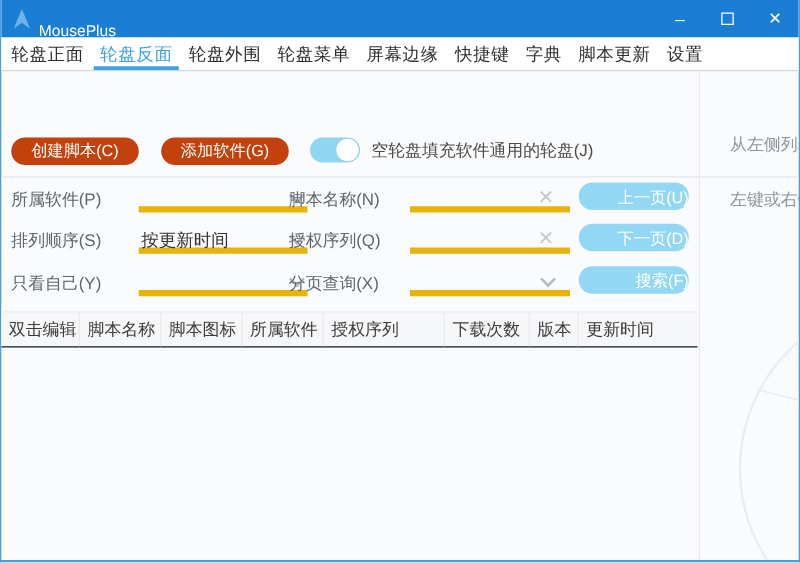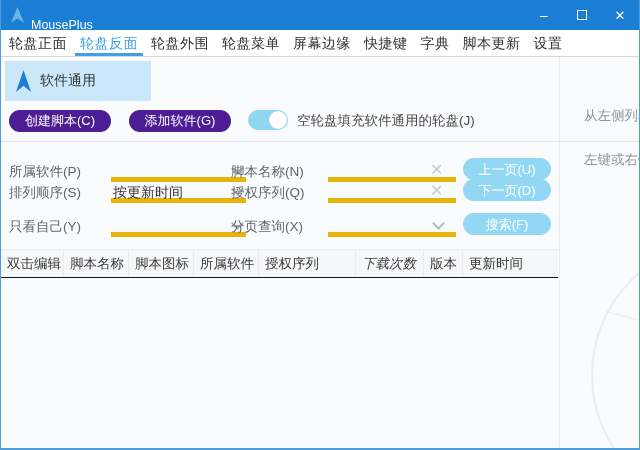--- a/index.html
+++ b/index.html
@@ -26,55 +26,55 @@
     height:26px; line-height:26px; cursor:default; white-space:nowrap; }
   .tab.active { color:#3da0e8; }
   .tab.active::after { content:""; position:absolute; left:-5px; right:-5px; bottom:0; height:3px; background:#3da0e8; }
   
   .sel-item { position:absolute; left:4px; top:61px; width:146px; height:40px; background:#cbe8fb;
     display:flex; align-items:center; }
   .sel-arrow { width:15px; height:22px; margin-left:11px; background:#1d7fd6;
     clip-path:polygon(50% 0%, 100% 100%, 50% 72%, 0% 100%); }
   .sel-label { margin-left:9px; font-size:14px; color:#333; }
   
-  .pill { position:absolute; height:22px; border-radius:11px; background:#4c1d95; color:#fff;
+  .pill { position:absolute; height:22px; border-radius:11px; background:#c2410c; color:#fff;
     font-size:13px; text-align:center; line-height:22px; border:none; white-space:nowrap; }
   .btn-create { left:8px; top:110px; width:102px; }
   .btn-add   { left:128px; top:110px; width:102px; }
   .toggle { position:absolute; left:247px; top:110px; width:40px; height:20px; border-radius:10px; background:#8fd6f3; }
   .toggle .knob { position:absolute; right:1px; top:1px; width:18px; height:18px; border-radius:50%;
     background:#fff; box-shadow:0 0 1px rgba(0,0,0,.15); }
   .toggle-label { position:absolute; left:296px; top:112px; font-size:13.5px; color:#4a4a4a; }
   
   .vdivider { position:absolute; left:558px; top:57px; bottom:0; width:1px; background:#e9e9ec; }
   .hdivider { position:absolute; left:0; top:141px; width:100%; height:1px; background:#e4e6ea; }
   .help-line { position:absolute; left:583px; font-size:13.5px; color:#8f959e; white-space:nowrap; }
   .help1 { top:107px; } .help2 { top:151px; }
   
   .form-row { position:absolute; left:0; width:558px; height:26px; }
-  .r1 { top:158px; } .r2 { top:179px; } .r3 { top:213px; }
+  .r1 { top:146px; } .r2 { top:179px; } .r3 { top:213px; }
   .flabel { position:absolute; top:5px; font-size:13.5px; color:#60646b; white-space:nowrap; }
   .flabel.l { left:8px; } .flabel.r { left:230px; }
   .ctrl { position:absolute; top:0; height:24px; border-bottom:5px solid #eab308;margin-left:32px; }
   .ctrl.l { left:78px; width:135px; } .ctrl.r { left:295px; width:128px; }
   .ctrl .val { position:absolute; left:2px; top:5px; font-size:14px; color:#333; white-space:nowrap; }
   .chev { position:absolute; width:9px; height:9px; border-right:2px solid #b3bac2; border-bottom:2px solid #b3bac2;
     transform:rotate(45deg); top:6px; }
   .chev.in-l { right:4px; } 
   .chev.out { left:433px; top:6px; }
   .clear-x { position:absolute; left:429px; top:2px; font-size:16px; color:#c6cad0; }
   .row-btn { position:absolute; left:462px; top:0; width:88px; height:22px; border-radius:12px;
-    background:#92d8f4; color:#fff; font-size:13px; text-align:center; line-height:24px; border:none; white-space:nowrap; }
+    background:#92d8f4; color:#fff; font-size:13px; text-align:right; line-height:24px; border:none; white-space:nowrap; }
   
   .thead { position:absolute; left:0; top:249px; width:557px; height:29px; display:flex;
     background:#f6f7f9; border-top:1px solid #ececef; border-bottom:1px solid #0f172a; }
   .th { height:100%; border-right:1px solid #ebebee; font-size:13.5px; color:#3a3a3a;
     display:flex; align-items:center; padding-left:6px; white-space:nowrap; overflow:hidden; }
   .th:nth-child(1){width:63px;} .th:nth-child(2){width:65px;} .th:nth-child(3){width:65px;font-family:Liberation Serif, serif;}
-  .th:nth-child(4){width:65px;} .th:nth-child(5){width:97px;} .th:nth-child(6){width:68px;font-style:italic;}
+  .th:nth-child(4){width:65px;} .th:nth-child(5){width:97px;} .th:nth-child(6){width:68px;}
   .th:nth-child(7){width:39px;} .th:nth-child(8){width:95px; border-right:none;}
   
   .wm-circle { position:absolute; left:590px; top:240px; width:270px; height:270px; border-radius:50%;
     border:2px solid #e9edf2; }
   .wm-spoke { position:absolute; left:605px; top:317px; width:46px; height:1px; background:#e6eaef;
     transform:rotate(14deg); }
 </style>
 </head>
 <body>
 
@@ -102,24 +102,20 @@
     <div class="tab">屏幕边缘</div>
     <div class="tab">快捷键</div>
     <div class="tab">字典</div>
     <div class="tab">脚本更新</div>
     <div class="tab">设置</div>
   </div>
 
   <div class="wm-circle"></div>
   <div class="wm-spoke"></div>
 
-  <div class="sel-item">
-    <div class="sel-arrow"></div>
-    <div class="sel-label">软件通用</div>
-  </div>
 
   <button class="pill btn-create">创建脚本(C)</button>
   <button class="pill btn-add">添加软件(G)</button>
   <div class="toggle">
     <div class="knob"></div>
   </div>
   <div class="toggle-label">空轮盘填充软件通用的轮盘(J)</div>
 
   <div class="hdivider"></div>
   <div class="vdivider"></div>

